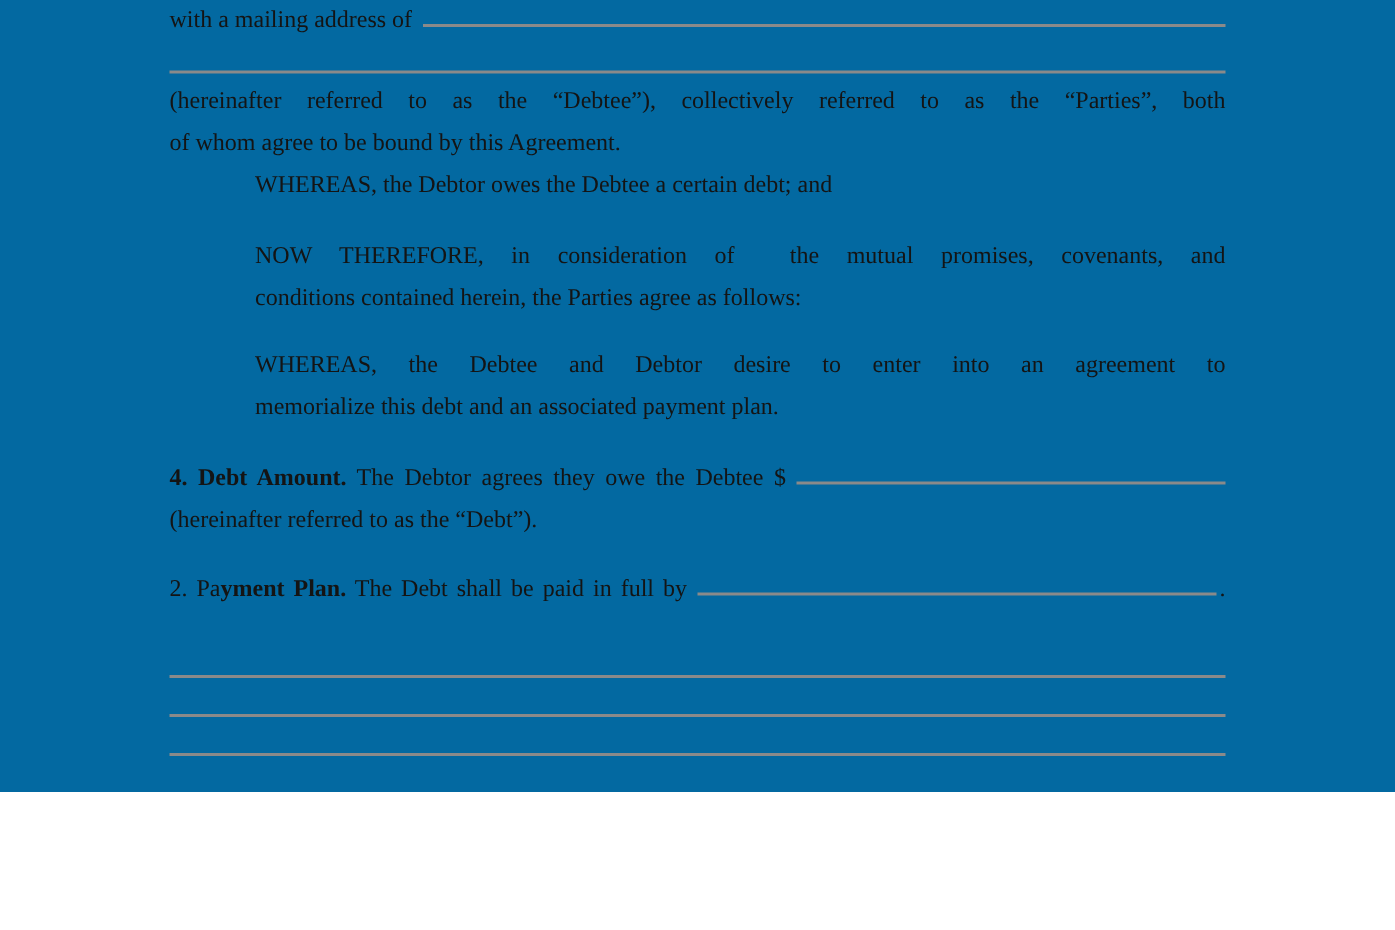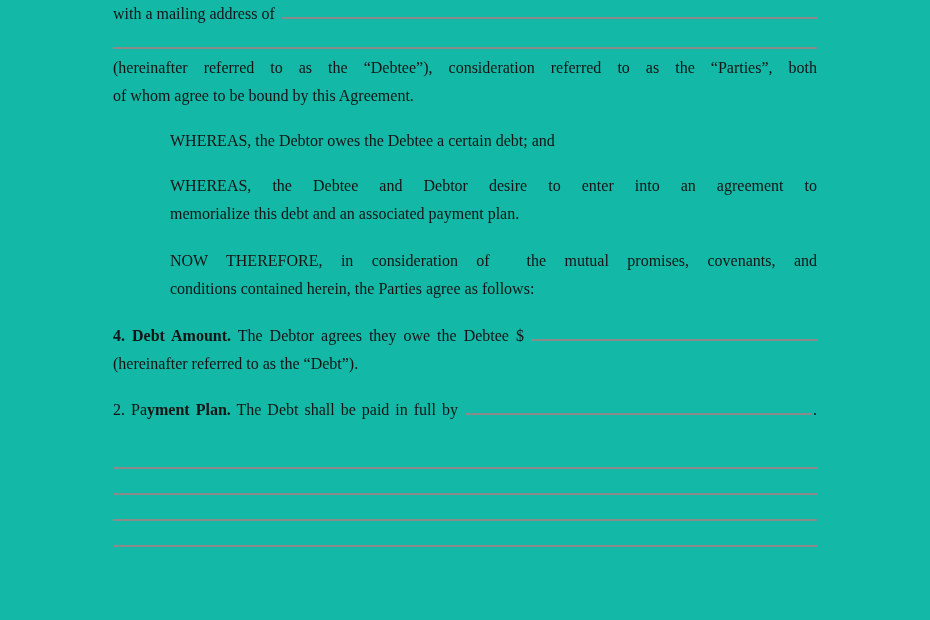--- a/index.html
+++ b/index.html
@@ -1,20 +1,20 @@
 <!DOCTYPE html>
 <html><head>
 <meta charset="utf-8">
 <style>
   * { margin:0; padding:0; box-sizing:border-box; }
   html, body { background:#ffffff; }
   .page {
     position:relative;
-    width:930px; height:620px;
-    background:#14b8a6;
+    width:930px; height:528px;
+    background:#0369a1;
     padding:0 113px;
     font-family:"Liberation Serif", serif;
     font-size:16px; line-height:28px;
     color:#141414;
     overflow:hidden;
   }
   .para  { display:block; }
   
   .jline { display:block; white-space:nowrap; text-align:justify; text-align-last:justify; overflow:hidden; }
   
@@ -25,57 +25,57 @@
   .fline .t { white-space:nowrap; }
   .fill {
     flex:1 1 auto; min-width:30px;
     margin-left:7px; height:3px;
     border-bottom:2px solid #8a8a8a;
   }
   
   .fill-line { height:21px; border-bottom:2px solid #8a8a8a; margin-bottom:5px; }
   .ws2 { word-spacing:2px; }
   .ws3 { word-spacing:3px; }
-  .m12 { margin-top:17px; }
+  .m12 { margin-top:0; }
   .m17 { margin-top:17px; }
   .m18 { margin-top:18px; }
   .m19 { margin-top:19px; }
   .m24 { margin-top:24px; }
   b { font-weight:bold; }
   .period { margin-left:2px; }
 </style>
 </head>
 <body>
 
 <div class="page">
 
   <div class="para fline">
     <span class="t">with a mailing address of</span>
     <span class="fill"></span>
   </div>
 
   <div class="fill-line"></div>
 
   <div class="para">
-    <span class="jline">(hereinafter referred to as the “Debtee”), consideration referred to as the “Parties”, both</span>
+    <span class="jline">(hereinafter referred to as the “Debtee”), collectively referred to as the “Parties”, both</span>
     <span class="lline">of whom agree to be bound by this Agreement.</span>
   </div>
 
   <div class="para indent m12">
     <span class="lline">WHEREAS, the Debtor owes the Debtee a certain debt; and</span>
   </div>
 
+  <div class="para indent m19">
+    <span class="jline">NOW THEREFORE, in consideration of&nbsp; the mutual promises, covenants, and</span>
+    <span class="lline">conditions contained herein, the Parties agree as follows:</span>
+  </div>
+
   <div class="para indent m17">
     <span class="jline">WHEREAS, the Debtee and Debtor desire to enter into an agreement to</span>
     <span class="lline">memorialize this debt and an associated payment plan.</span>
-  </div>
-
-  <div class="para indent m19">
-    <span class="jline">NOW THEREFORE, in consideration of&nbsp; the mutual promises, covenants, and</span>
-    <span class="lline">conditions contained herein, the Parties agree as follows:</span>
   </div>
 
   <div class="para m19">
     <div class="fline">
       <span class="t ws3"><b>4. Debt Amount.</b><span> The Debtor agrees they owe the Debtee $</span></span>
       <span class="fill"></span>
     </div>
     <span class="lline">(hereinafter referred to as the “Debt”).</span>
   </div>
 

